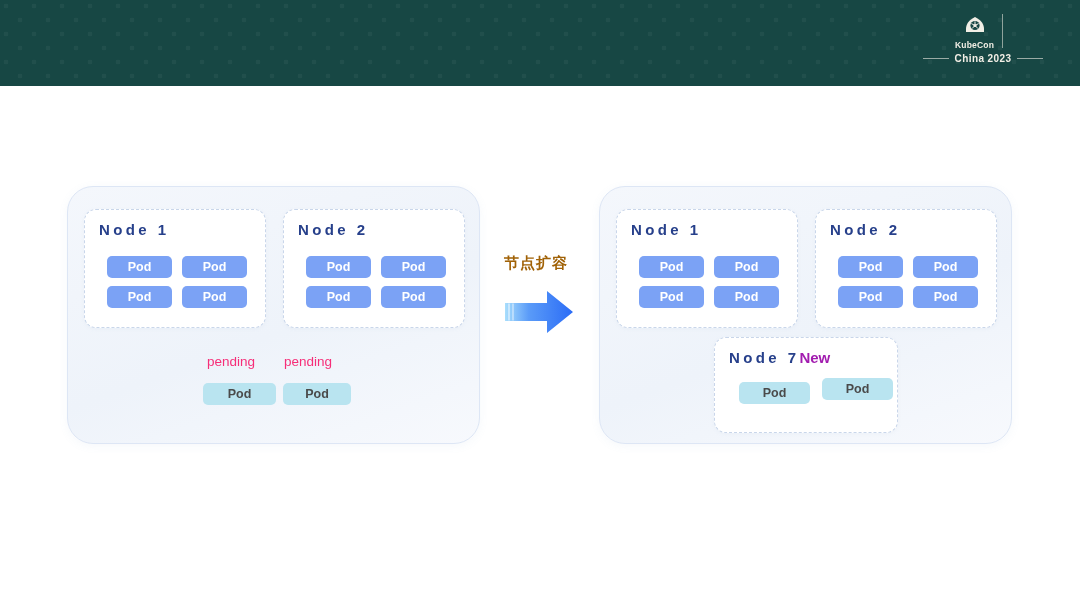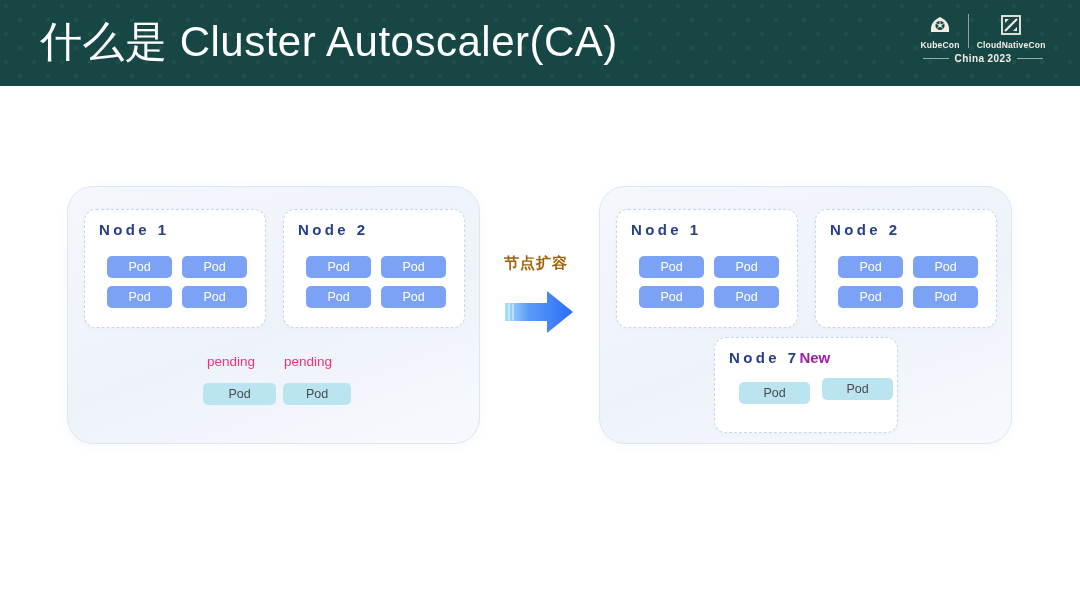--- a/index.html
+++ b/index.html
@@ -156,20 +156,21 @@
   .pod {
     position: absolute;
     width: 65px;
     height: 22px;
     border-radius: 5px;
     font-size: 12.5px;
     display: flex;
     align-items: center;
     justify-content: center;
     box-sizing: border-box;
+    font-weight: bold;
   }
   .pod.blue {
     background: #7ba2f5;
     color: #ffffff;
   }
   .pod.cyan {
     background: #b9e4f0;
     color: #4a4a4a;
   }
 
@@ -196,21 +197,20 @@
     left: 503px;
     top: 203px;
     width: 72px;
     height: 46px;
   }
 </style>
 </head>
 <body>
 
 <div class="header">
-  <div class="header-title">什么是 Cluster Autoscaler(CA)</div>
 
   <div class="logo-lockup">
     <div class="logo-row-top">
       <div class="logo-cell">
         <span class="mark">
           <svg width="24" height="24" viewBox="0 0 24 24" aria-hidden="true">
             <path d="M3 16 C3 11 6 7 12 4 C18 7 21 11 21 16 L21 19 L3 19 Z" fill="#f2efe6"></path>
             <circle cx="12" cy="12.5" r="4.6" fill="#174744"></circle>
             <circle cx="12" cy="12.5" r="1.6" fill="#f2efe6"></circle>
             <g stroke="#f2efe6" stroke-width="1">
@@ -220,31 +220,20 @@
               <line x1="12" y1="12.5" x2="9" y2="15.6"></line>
               <line x1="12" y1="12.5" x2="8.4" y2="10.6"></line>
             </g>
           </svg>
         </span>
         <span class="name">KubeCon</span>
       </div>
 
       <div class="logo-divider"></div>
 
-      <div class="logo-cell">
-        <span class="mark">
-          <svg width="22" height="22" viewBox="0 0 22 22" aria-hidden="true">
-            <rect x="2" y="2" width="18" height="18" fill="none" stroke="#f2efe6" stroke-width="1.8"></rect>
-            <path d="M5 17 L17 5" stroke="#f2efe6" stroke-width="2.2"></path>
-            <path d="M5 9 L9 5 L5 5 Z" fill="#f2efe6"></path>
-            <path d="M17 13 L13 17 L17 17 Z" fill="#f2efe6"></path>
-          </svg>
-        </span>
-        <span class="name">CloudNativeCon</span>
-      </div>
     </div>
 
 
     <div class="logo-row-bot">
       <span class="rule"></span>
       <span class="year">China 2023</span>
       <span class="rule"></span>
     </div>
   </div>
 </div>

